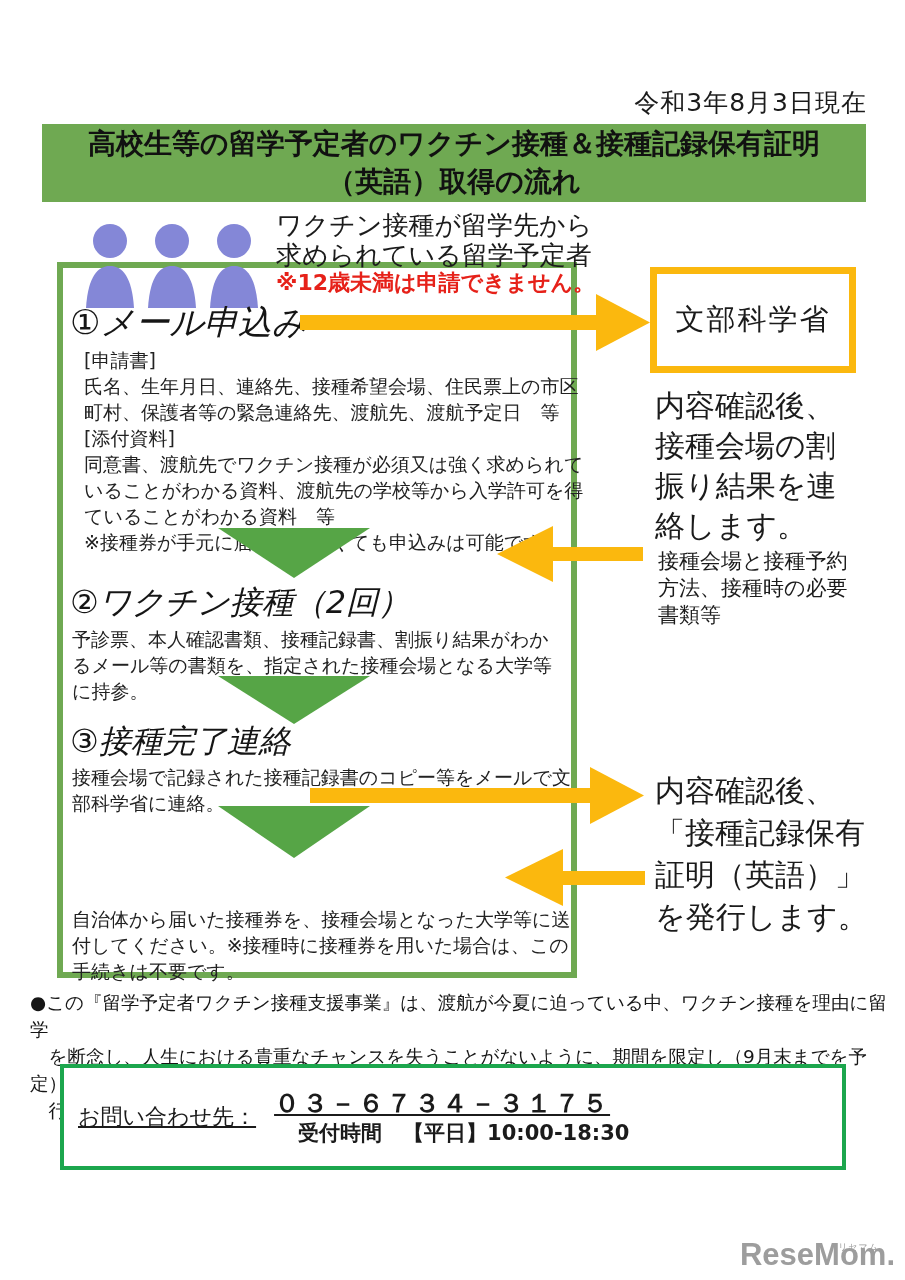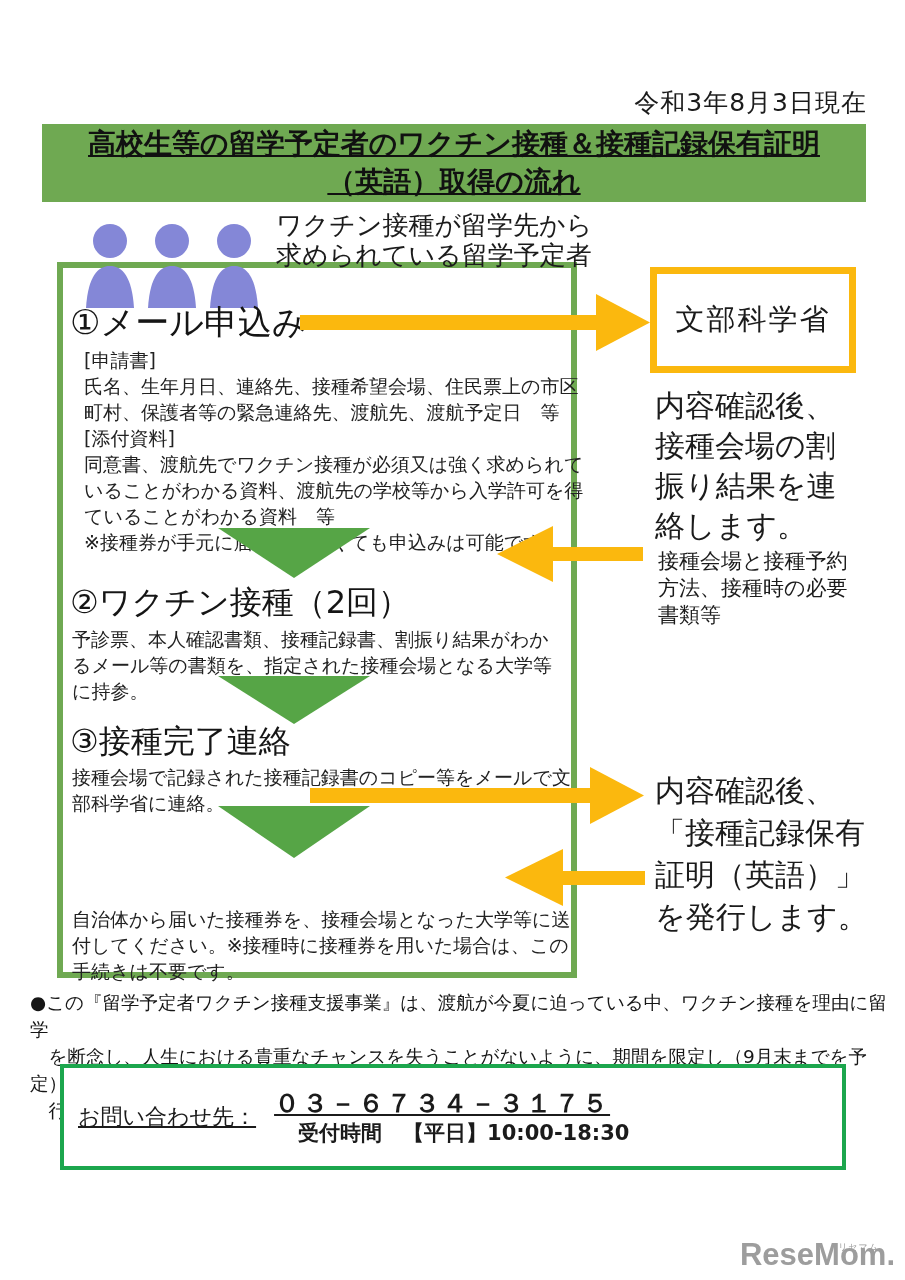--- a/index.html
+++ b/index.html
@@ -4,31 +4,31 @@
 <style>
   html,body{margin:0;padding:0;background:#ffffff;}
   .page{position:relative;width:905px;height:1280px;background:#ffffff;overflow:hidden;
         font-family:"DejaVu Sans","Liberation Sans",sans-serif;color:#1b1b1b;}
   .pre{white-space:pre-line;}
 
   .date{position:absolute;top:86px;right:38px;font-size:25px;letter-spacing:1px;}
 
   .banner{position:absolute;left:42px;top:124px;width:824px;height:78px;background:#6FA952;
           color:#111;text-align:center;font-size:28px;font-weight:600;line-height:38px;
-          padding-top:1px;box-sizing:border-box;text-decoration:underline;}
+          padding-top:1px;box-sizing:border-box;}
 
   .flowbox{position:absolute;left:57px;top:262px;width:520px;height:716px;
            border:6px solid #6FA952;box-sizing:border-box;}
 
   .people{position:absolute;left:82px;top:224px;}
 
   .audience{position:absolute;left:276px;top:210px;font-size:26px;line-height:30px;}
   .warning{position:absolute;left:276px;top:268px;font-size:22px;font-weight:bold;color:#E62119;}
 
-  .step-h{position:absolute;font-weight:500;color:#151515;}
+  .step-h{position:absolute;font-weight:500;color:#151515;font-style:italic;}
   .s1h{left:70px;top:300px;font-size:34px;}
   .s2h{left:70px;top:581px;font-size:32px;}
   .s3h{left:70px;top:720px;font-size:32px;}
   .s4h{left:70px;top:860px;font-size:32px;}
 
   .step-b{position:absolute;font-size:19px;line-height:26px;width:508px;color:#222;}
   .s1b{left:84px;top:347px;}
   .s2b{left:72px;top:626px;}
   .s3b{left:72px;top:764px;}
   .s4b{left:72px;top:906px;}
@@ -91,20 +91,21 @@
       <path d="M4,84 C6,52 16,42 28,42 C40,42 50,52 52,84 Z"></path>
       <circle cx="90" cy="17" r="17"></circle>
       <path d="M66,84 C68,52 78,42 90,42 C102,42 112,52 114,84 Z"></path>
       <circle cx="152" cy="17" r="17"></circle>
       <path d="M128,84 C130,52 140,42 152,42 C164,42 174,52 176,84 Z"></path>
     </g>
   </svg>
 
   <div class="audience pre">ワクチン接種が留学先から
 求められている留学予定者</div>
+  <div class="warning">※12歳未満は申請できません。</div>
 
   <div class="step-h s1h">①メール申込み</div>
   <div class="step-b s1b pre">[申請書]
  氏名、生年月日、連絡先、接種希望会場、住民票上の市区
  町村、保護者等の緊急連絡先、渡航先、渡航予定日　等
 [添付資料]
  同意書、渡航先でワクチン接種が必須又は強く求められて
 いることがわかる資料、渡航先の学校等から入学許可を得
 ていることがわかる資料　等
  ※接種券が手元に届いていなくても申込みは可能です。</div>

